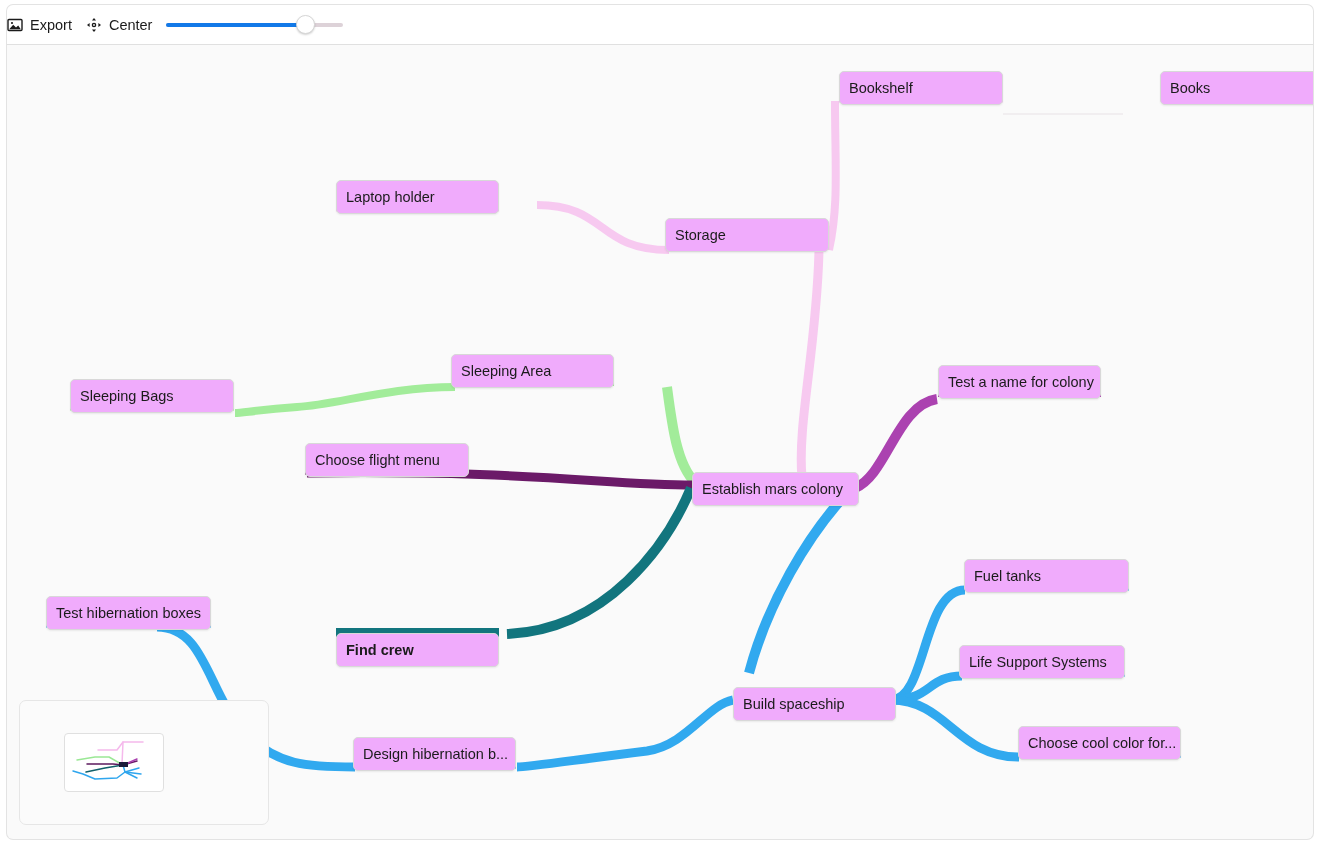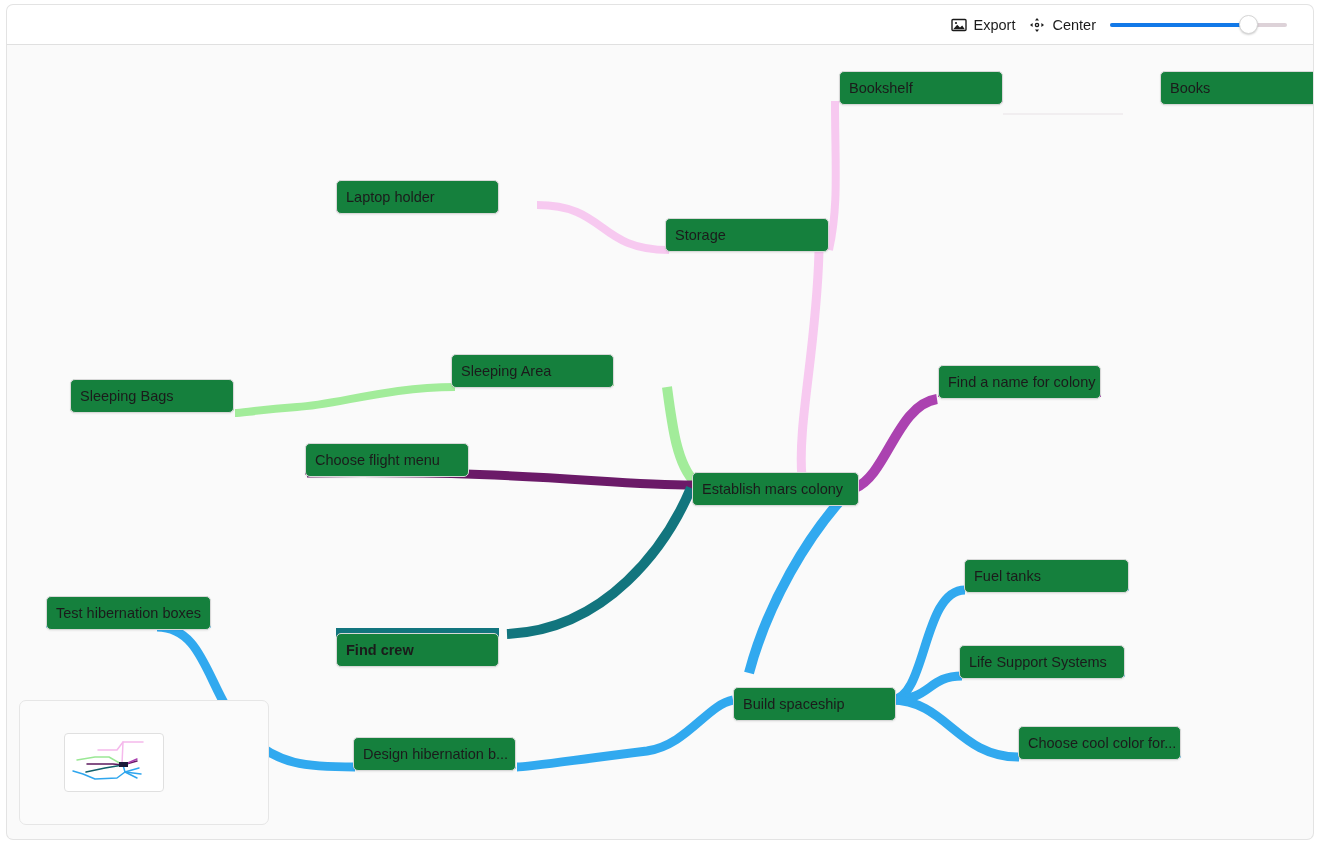--- a/index.html
+++ b/index.html
@@ -20,21 +20,20 @@
   #toolbar {
     position: absolute;
     left: 6px; top: 4px;
     width: 1308px; height: 41px;
     background: #ffffff;
     border: 1px solid #e3e3e3;
     border-bottom: 1px solid #e0e0e0;
     border-radius: 7px 7px 0 0;
     display: flex;
     align-items: center;
-    justify-content: flex-end;
     padding-right: 26px;
   }
   .tb-btn {
     display: flex;
     align-items: center;
     gap: 7px;
     font-size: 14.5px;
     color: #1b1b1b;
     cursor: pointer;
     margin-right: 14px;
@@ -81,21 +80,21 @@
     border: 1px solid #e3e3e3;
     border-top: none;
     border-radius: 0 0 7px 7px;
     overflow: hidden;
   }
   #edges { position: absolute; left: 0; top: 0; width: 1308px; height: 795px; }
 
   
   .node {
     position: absolute;
-    background: #15803d;
+    background: #f0abfc;
     border: 1px solid #d8d8d8;
     border-radius: 5px;
     height: 27px;
     display: flex;
     align-items: center;
     padding: 16px 9px;
     font-size: 14.5px;
     color: #1b1b1b;
     white-space: nowrap;
     box-shadow: 0 1px 2px rgba(0,0,0,0.07);
@@ -210,21 +209,21 @@
         <div class="node" style="left: 658px; top: 173px; width: 164px;">
           <span>Storage</span>
         </div>
         <div class="node" style="left: 444px; top: 309px; width: 163px;">
           <span>Sleeping Area</span>
         </div>
         <div class="node" style="left: 63px; top: 334px; width: 164px;">
           <span>Sleeping Bags</span>
         </div>
         <div class="node" style="left: 931px; top: 320px; width: 163px;">
-          <span>Find a name for colony</span>
+          <span>Test a name for colony</span>
         </div>
         <div class="node" style="left: 298px; top: 398px; width: 164px;">
           <span>Choose flight menu</span>
         </div>
         <div class="node" style="left: 957px; top: 514px; width: 165px;">
           <span>Fuel tanks</span>
         </div>
         <div class="node" style="left: 39px; top: 551px; width: 165px;">
           <span>Test hibernation boxes</span>
         </div>

